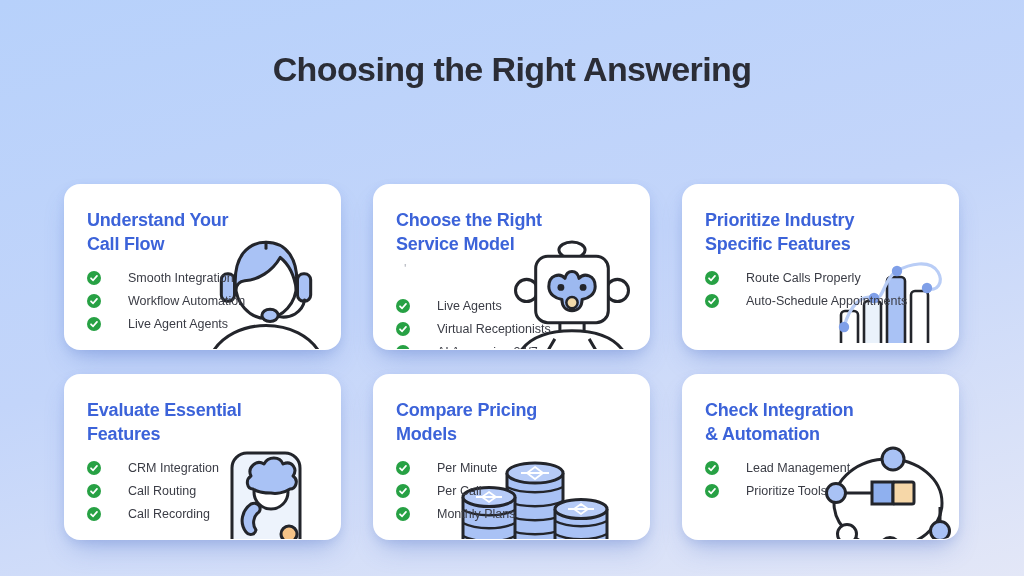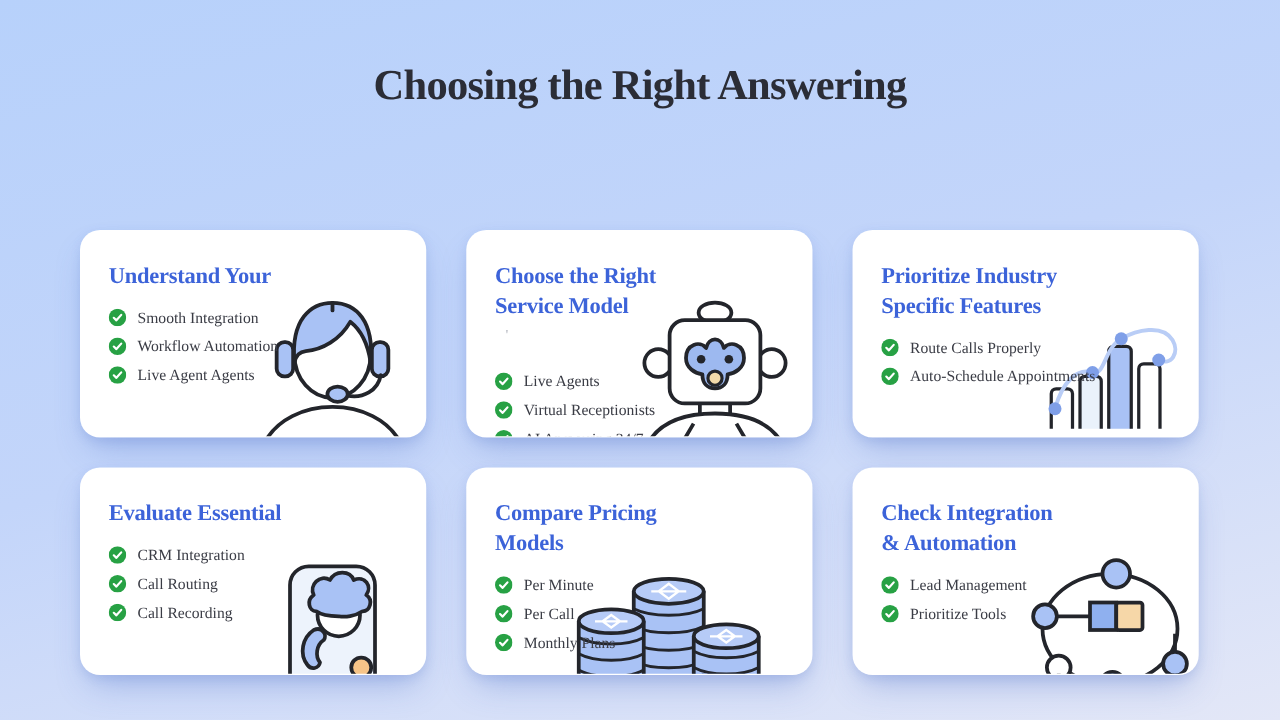--- a/index.html
+++ b/index.html
@@ -6,21 +6,20 @@
   html, body { width: 1024px; height: 576px; }
   body {
     font-family: "Liberation Sans", "DejaVu Sans", sans-serif;
     overflow: hidden;
   }
   .stage {
     position: relative;
     width: 1024px; height: 576px;
     background: linear-gradient(165deg, #b7d1fb 0%, #c3d5fa 48%, #e3e7f7 100%);
     overflow: hidden;
-    font-family: Liberation Serif, serif;
   }
   .title {
     position: absolute;
     top: 44px; left: 0; right: 0;
     text-align: center;
     color: #2b2d36;
     font-size: 34px;
     font-weight: 700;
     letter-spacing: -0.6px;
     line-height: 50px;
@@ -64,21 +63,21 @@
     vertical-align: 6px;
   }
   ul.features {
     position: relative;
     z-index: 2;
     list-style: none;
   }
   ul.features li {
     display: flex;
     align-items: center;
-    gap: 9px;
+    gap: 27px;
     margin-bottom: 9px;
     color: #3a3c45;
     font-size: 12.5px;
     line-height: 14px;
   }
   .check { width: 14px; height: 14px; flex: 0 0 14px; display: block; }
   .illu {
     position: absolute;
     z-index: 1;
     display: block;
@@ -97,20 +96,21 @@
 
   <h1 class="title">
     <span>Choosing the Right Answering</span>
   </h1>
 
   <div class="cards">
 
     <div class="card">
       <h2>
         <span>Understand Your</span>
+        <span>Call Flow</span>
       </h2>
       <ul class="features">
         <li>
           <svg class="check" viewBox="0 0 16 16">
               <circle cx="8" cy="8" r="8" fill="#27a144"></circle>
               <path d="M4.6 8.3 L7 10.6 L11.4 5.6" stroke="#fff" stroke-width="2" fill="none" stroke-linecap="round" stroke-linejoin="round"></path>
             </svg>
           <span>Smooth Integration</span>
         </li>
         <li>
@@ -213,20 +213,21 @@
         <circle cx="6" cy="80" r="5.2" fill="#7f9fe8"></circle>
         <circle cx="36" cy="51" r="5.2" fill="#7f9fe8"></circle>
         <circle cx="59" cy="24" r="5.2" fill="#7f9fe8"></circle>
         <circle cx="89" cy="41" r="5.2" fill="#7f9fe8"></circle>
       </svg>
     </div>
 
     <div class="card">
       <h2>
         <span>Evaluate Essential</span>
+        <span>Features</span>
       </h2>
       <ul class="features">
         <li>
           <svg class="check" viewBox="0 0 16 16">
               <circle cx="8" cy="8" r="8" fill="#27a144"></circle>
               <path d="M4.6 8.3 L7 10.6 L11.4 5.6" stroke="#fff" stroke-width="2" fill="none" stroke-linecap="round" stroke-linejoin="round"></path>
             </svg>
           <span>CRM Integration</span>
         </li>
         <li>

